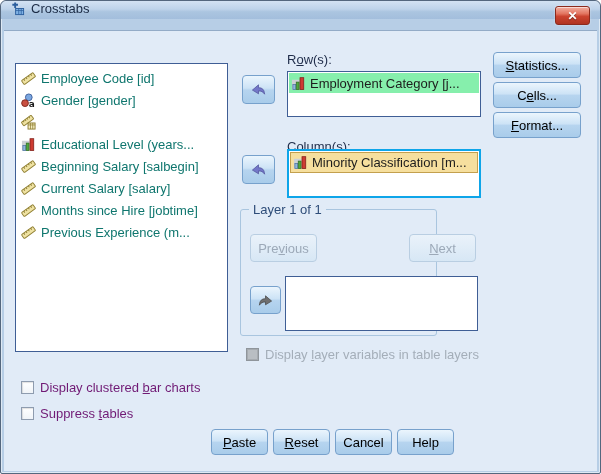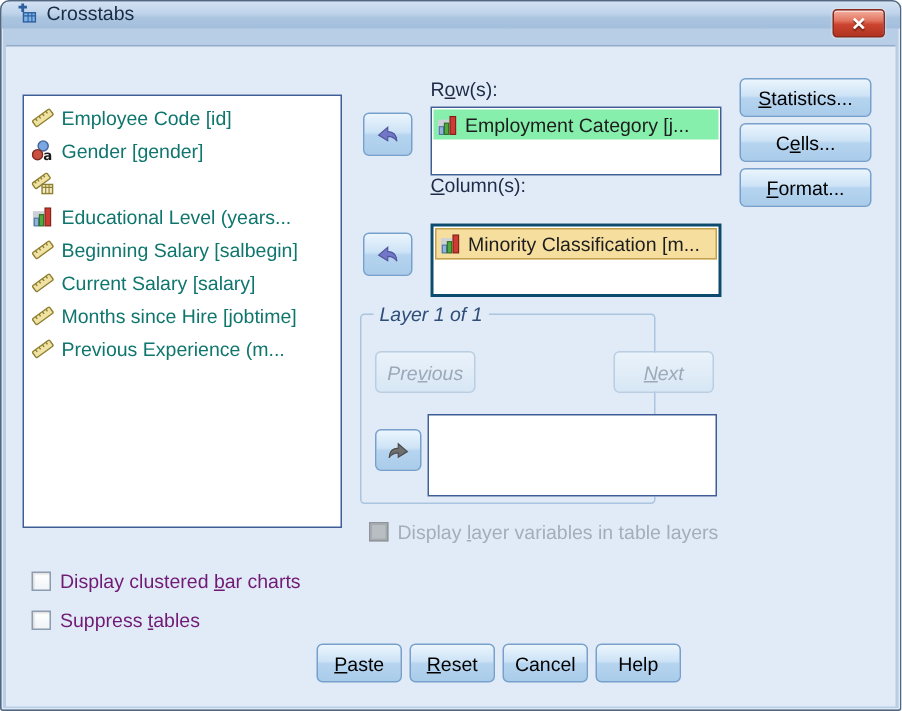--- a/index.html
+++ b/index.html
@@ -38,21 +38,21 @@
   .lbl { position:absolute; font-size:13px; color:#1F2C49; white-space:nowrap; }
   u { text-decoration:underline; }
 
   .listbox { position:absolute; background:#fff; border:1px solid #3F5E95; }
   .var-list { left:11px; top:32px; width:213px; height:289px; padding:3px 0; }
   .vitem { height:22px; display:flex; align-items:center; gap:5px; padding-left:5px;
            font-size:13px; color:#0f766e; white-space:nowrap; overflow:hidden; }
   .ic { width:15px; height:15px; flex:0 0 15px; overflow:visible; }
 
   .rows-box { left:283px; top:40px; width:194px; height:46px; padding:1px; }
-  .cols-box { left:283px; top:118px; width:194px; height:49px; border:2px solid #0c4a6e; padding:1px; }
+  .cols-box { left:283px; top:118px; width:194px; height:49px; border:2px solid #0ea5e9; padding:1px; }
   .target-item { height:20px; display:flex; align-items:center; gap:4px; padding-left:2px;
                  font-size:13px; color:#1d1d1d; white-space:nowrap; overflow:hidden; }
   .sel-gray   { background:#86efac; }
   .sel-focus  { background:#F6DF9E; border:1px solid #C3A04E; height:21px; }
 
   .btn {
     display:flex; align-items:center; justify-content:center;
     font-size:13px; color:#000;
     background:linear-gradient(#EBF5FD,#CDE3F6 45%,#B6D4EF 52%,#A9CCEA);
     border:1px solid #77A1CC; border-radius:4px;
@@ -61,21 +61,21 @@
   .btn.default { border:1px solid #3A4757; border-radius:3px;
                  box-shadow: inset 0 0 0 1px rgba(255,255,255,.65); margin-top: 45px; }
   .btn.disabled {
     background:linear-gradient(#EAF2FA,#D7E7F5);
     border:1px solid #B9CEE2; color:#9CA9B8;
   }
   .arrow-btn { position:absolute; width:33px; height:29px; }
 
   .group {
     position:absolute; left:236px; top:178px; width:197px; height:127px;
-    border:1px solid #A9C5DF; border-radius:3px;font-style:italic;
+    border:1px solid #A9C5DF; border-radius:3px;
   }
   .group-title { position:absolute; top:-8px; left:8px; background:#E1EBF7;
                  padding:0 4px; font-size:13px; color:#2E4D79; }
 
   .cb-row { position:absolute; display:flex; align-items:center; gap:6px;
             font-size:13px; color:#701a75; white-space:nowrap; }
   .cb { width:13px; height:13px; background:linear-gradient(#FFFFFF,#F0F4F8);
         border:1px solid #8E9CAF; box-shadow: inset 1px 1px 1px rgba(0,0,0,.12); flex:0 0 13px; }
   .cb-row.disabled { color:#A4AEB9; }
   .cb.disabled { background:#B9BEC3; border:1px solid #8F959B;
@@ -200,21 +200,21 @@
     </div>
     <div class="listbox rows-box">
       <div class="target-item sel-gray">
         <svg class="ic">
             <use href="#sym-ordinal"></use>
           </svg>
         <span>Employment Category [j...</span>
       </div>
     </div>
 
-    <div class="lbl" style="left:283px; top:85px;"><span></span><u>C</u><span>olumn(s):</span></div>
+    <div class="lbl" style="left:283px; top:108px;"><span></span><u>C</u><span>olumn(s):</span></div>
     <div class="btn arrow-btn" style="left:238px; top:124px;">
       <svg class="ic">
           <use href="#sym-arrow-left"></use>
         </svg>
     </div>
     <div class="listbox cols-box">
       <div class="target-item sel-focus">
         <svg class="ic">
             <use href="#sym-ordinal"></use>
           </svg>

